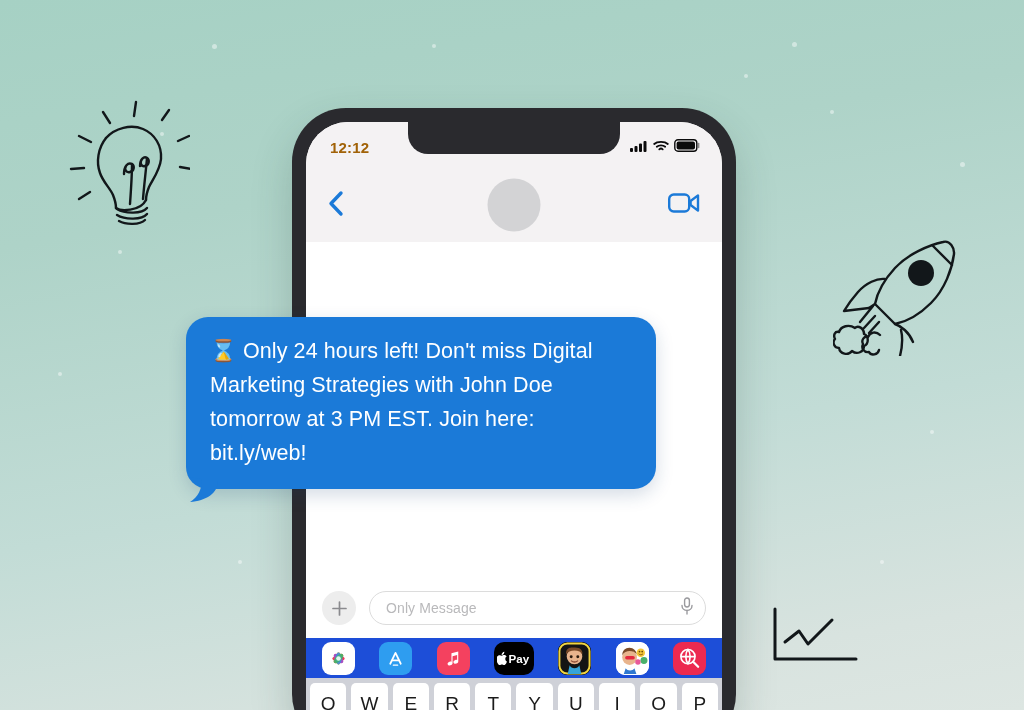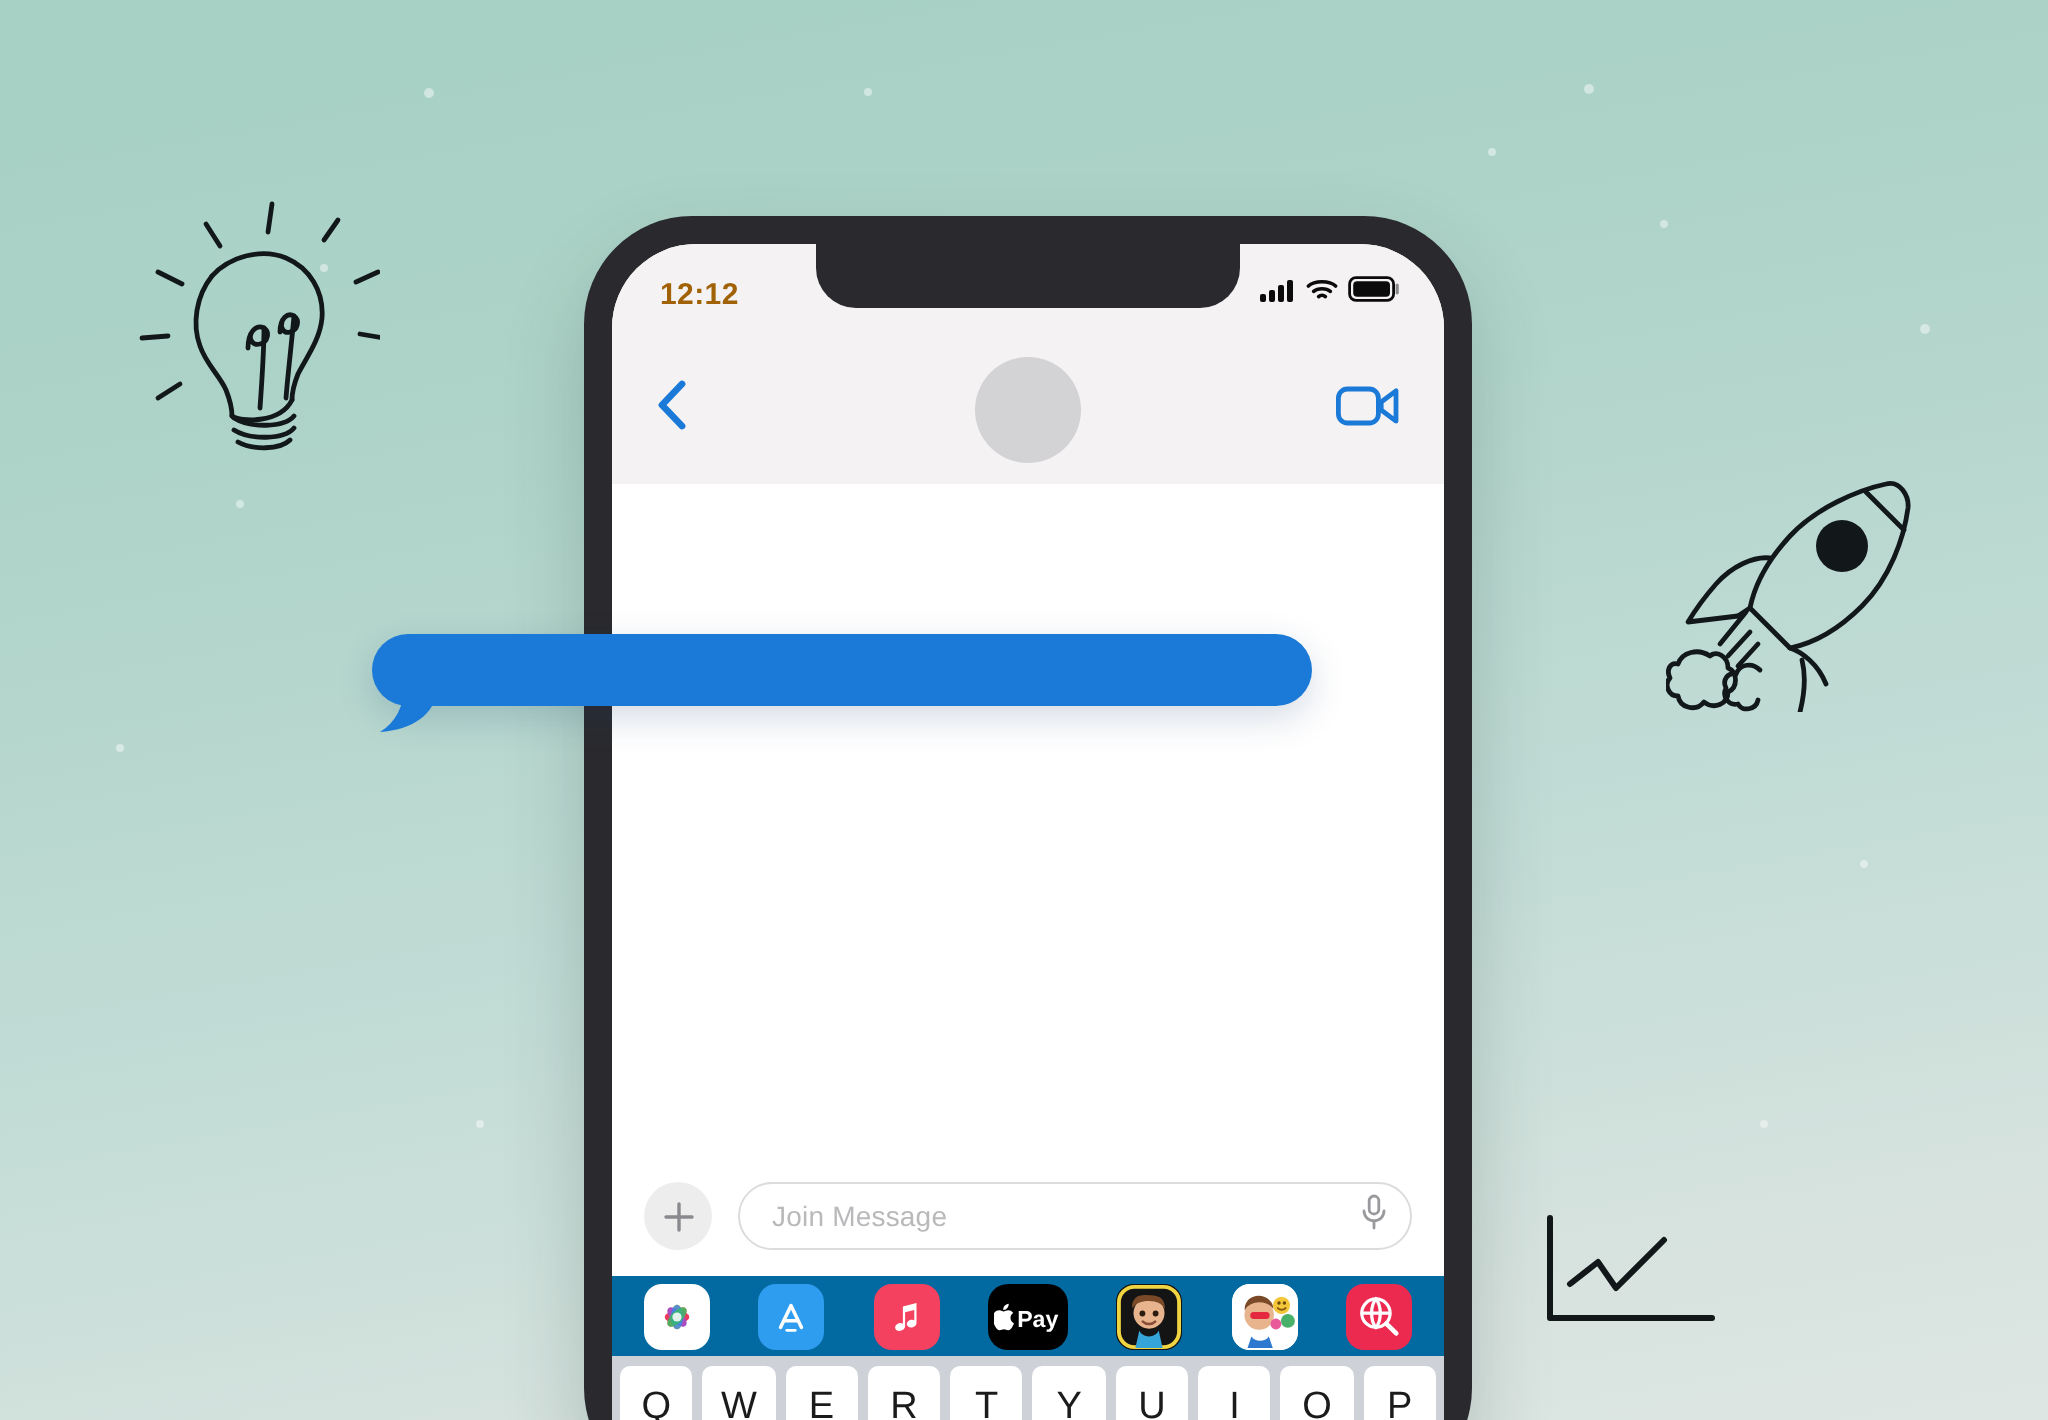--- a/index.html
+++ b/index.html
@@ -189,21 +189,21 @@
     color: #b9b9bb;
     letter-spacing: .1px;
   }
 
   
   .app-strip {
     position: absolute;
     left: 0; right: 0;
     bottom: 70px;
     height: 40px;
-    background: #0369a1;
+    background: #1d4ed8;
     display: flex;
     align-items: center;
     justify-content: space-between;
     padding: 16px 16px;
     box-sizing: border-box;
   }
   .app-icon {
     width: 33px;
     height: 33px;
     border-radius: 9px;
@@ -391,21 +391,21 @@
       <div class="conversation"></div>
 
       <div class="composer">
         <span class="plus-btn">
           <svg width="15" height="15" viewBox="0 0 15 15" fill="none" stroke="#8a8a8e" stroke-width="1.7" stroke-linecap="round">
             <path d="M7.5 1 L7.5 14"></path>
               <path d="M1 7.5 L14 7.5"></path>
           </svg>
         </span>
         <span class="text-field">
-          <span class="ph">Join Message</span>
+          <span class="ph">Only Message</span>
           <span>
             <svg width="12" height="18" viewBox="0 0 12 18" fill="none" stroke="#9a9a9e" stroke-width="1.4" stroke-linecap="round">
               <rect x="3.6" y="1" width="4.8" height="9" rx="2.4"></rect>
               <path d="M1 8.4 C1 11.4 3.2 13.4 6 13.4 C8.8 13.4 11 11.4 11 8.4"></path>
               <path d="M6 13.4 L6 17"></path>
             </svg>
           </span>
         </span>
       </div>
 
@@ -500,20 +500,21 @@
           <span class="kb-key">P</span>
         </div>
 
       </div>
 
     </div>
   </div>
 
   <div class="bubble-wrap">
     <div class="bubble">
+      <span>⌛ Only 24 hours left! Don't miss Digital Marketing Strategies with John Doe tomorrow at 3 PM EST. Join here: bit.ly/web!</span>
       <span class="bubble-tail">
         <svg width="34" height="26" viewBox="0 0 34 26">
           <path d="M0 0 L30 0 L30 4 C30 16 18 24 2 25 C10 20 14 12 14 2 Z" fill="#1b7ad8"></path>
         </svg>
       </span>
     </div>
   </div>
 
 </div>
 

